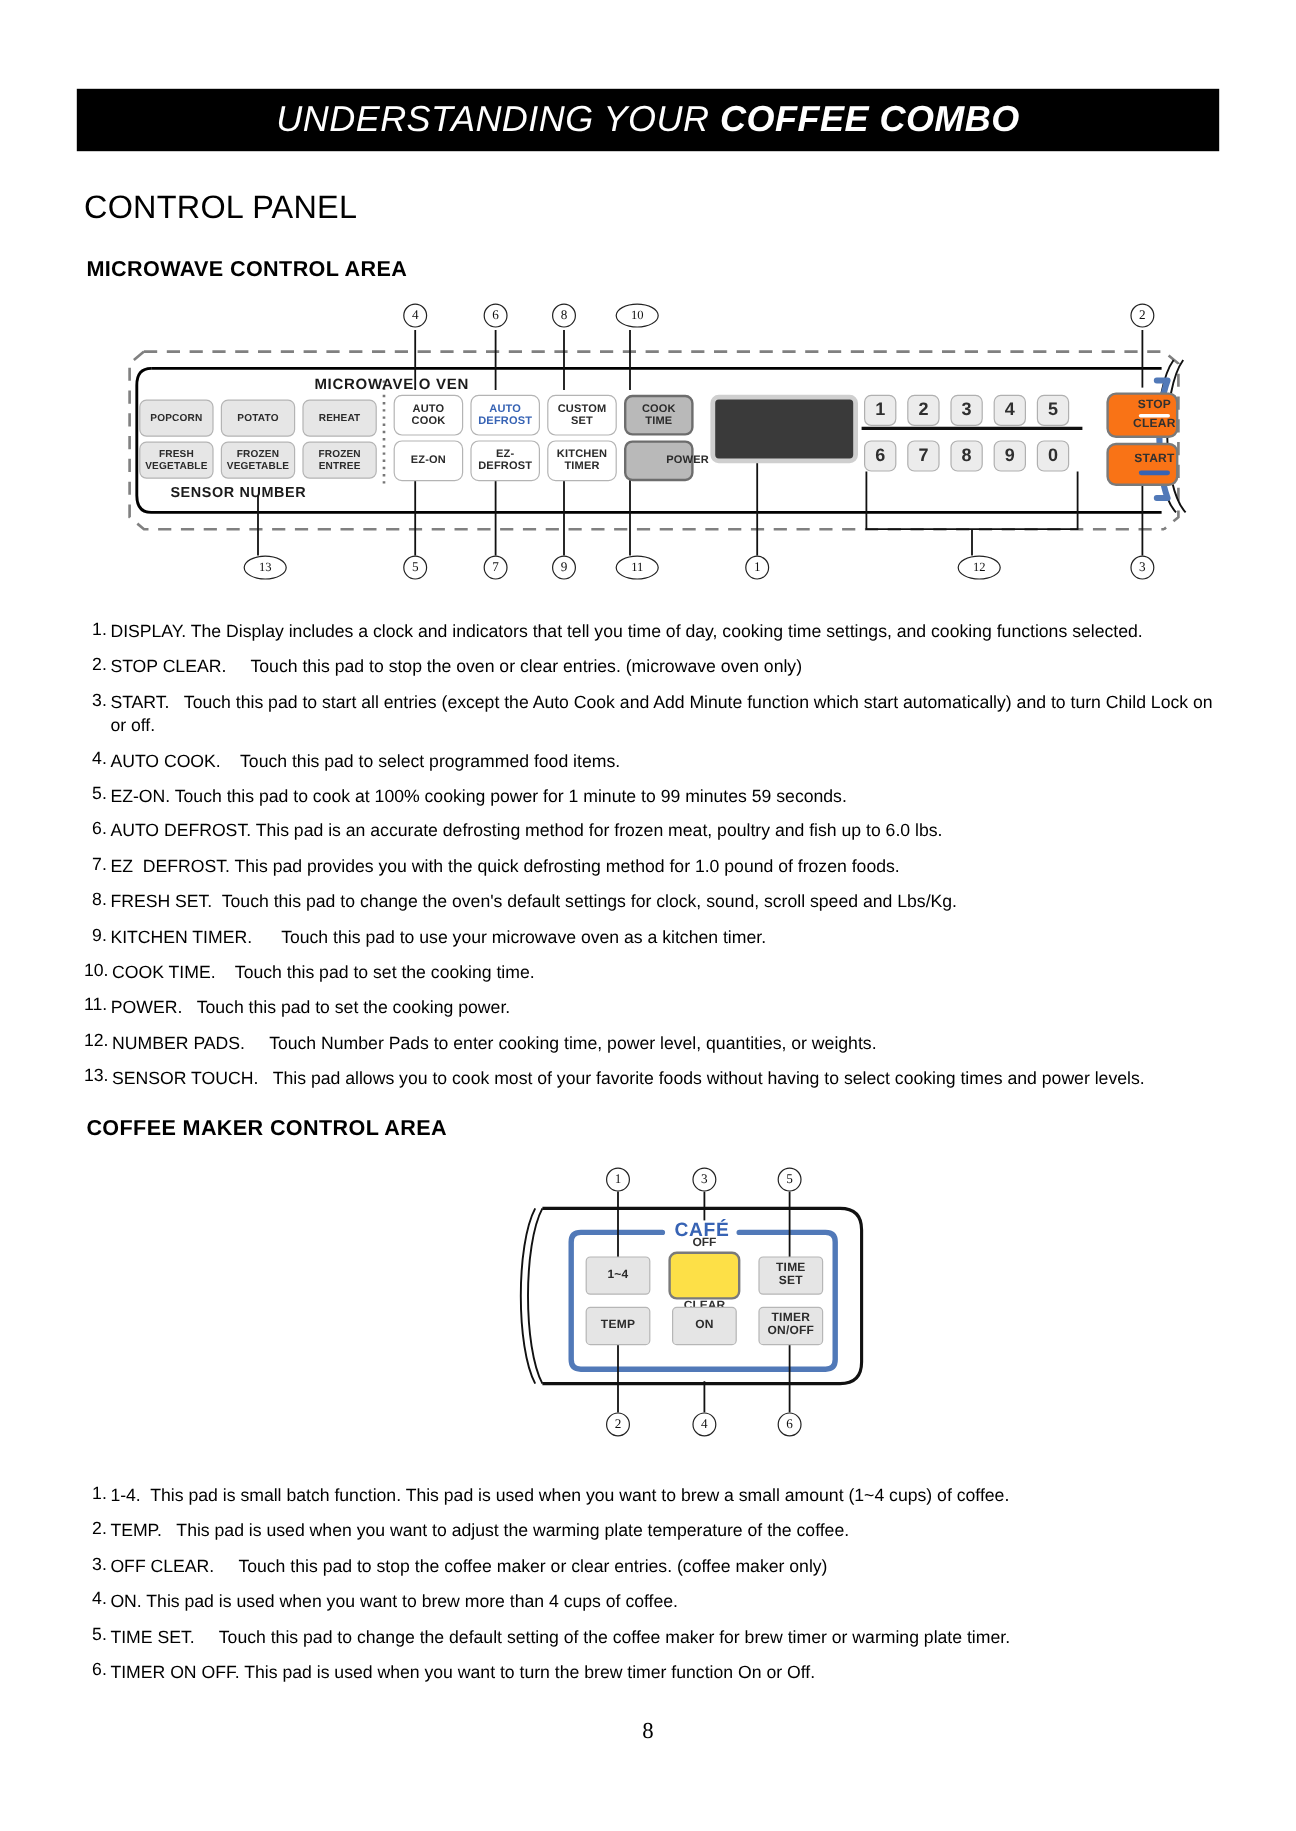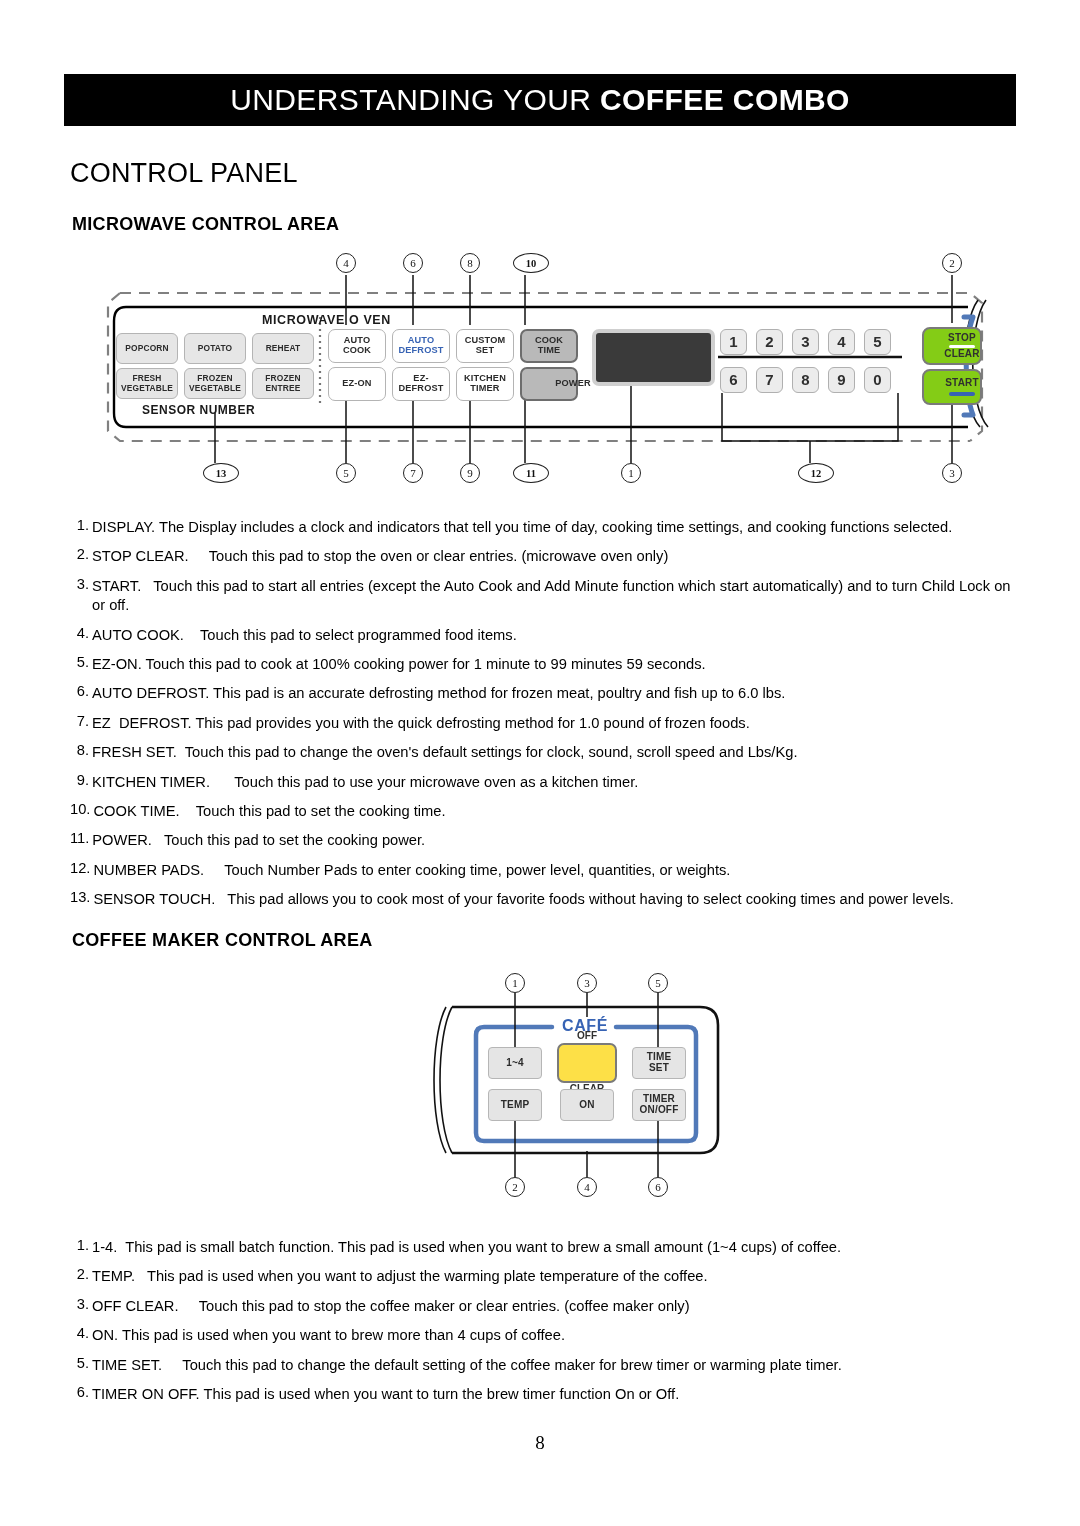--- a/index.html
+++ b/index.html
@@ -22,20 +22,21 @@
     width: 952px; height: 52px;
     background: #000;
     display: flex; align-items: center; justify-content: center;
   }
   .banner-text {
     color: #fff;
     font-size: 30px;
     letter-spacing: 0.4px;
     white-space: nowrap;
     font-weight: 400;
+    font-style: italic;
   }
   .banner-text b { font-weight: 700; }
 
   
   .h-control-panel {
     position: absolute;
     left: 70px; top: 158px;
     font-size: 27px; font-weight: 400;
     letter-spacing: 0.2px;
   }
@@ -99,21 +100,21 @@
   }
   .btn.num {
     background: #ececec;
     border: 1.6px solid #b0b0b0;
     border-radius: 6px;
     font-size: 15px;
     font-weight: 700;
     color: #2f2f2f;
   }
   .btn.cmd {
-    background: #84cc16;
+    background: #f97316;
     border: 2.2px solid #7a7a7a;
     border-radius: 8px;
     font-size: 10px;
     color: #303030;
     letter-spacing: .2px;
     padding-left: 20px;
   }
   .btn.cmd .bar-w {
     width: 74%; height: 3px; background: #fff; margin: 1px 0; border-radius: 2px;
   }
@@ -145,21 +146,21 @@
   .callout {
     position: absolute;
     width: 20px; height: 20px;
     border: 1.3px solid #222;
     border-radius: 50%;
     background: #fff;
     display: flex; align-items: center; justify-content: center;
     font-size: 11px; color: #111;
     font-family: "Liberation Serif", serif;
   }
-  .callout.wide { width: 36px; height: 20px; border-radius: 50%; font-size: 10.5px; font-weight: bold; }
+  .callout.wide { width: 36px; height: 20px; border-radius: 50%; font-size: 10.5px; }
 
   
   .list {
     position: absolute;
     left: 70px;
     width: 945px;
     font-size: 14.7px;
     line-height: 1.0;
   }
   .li {

